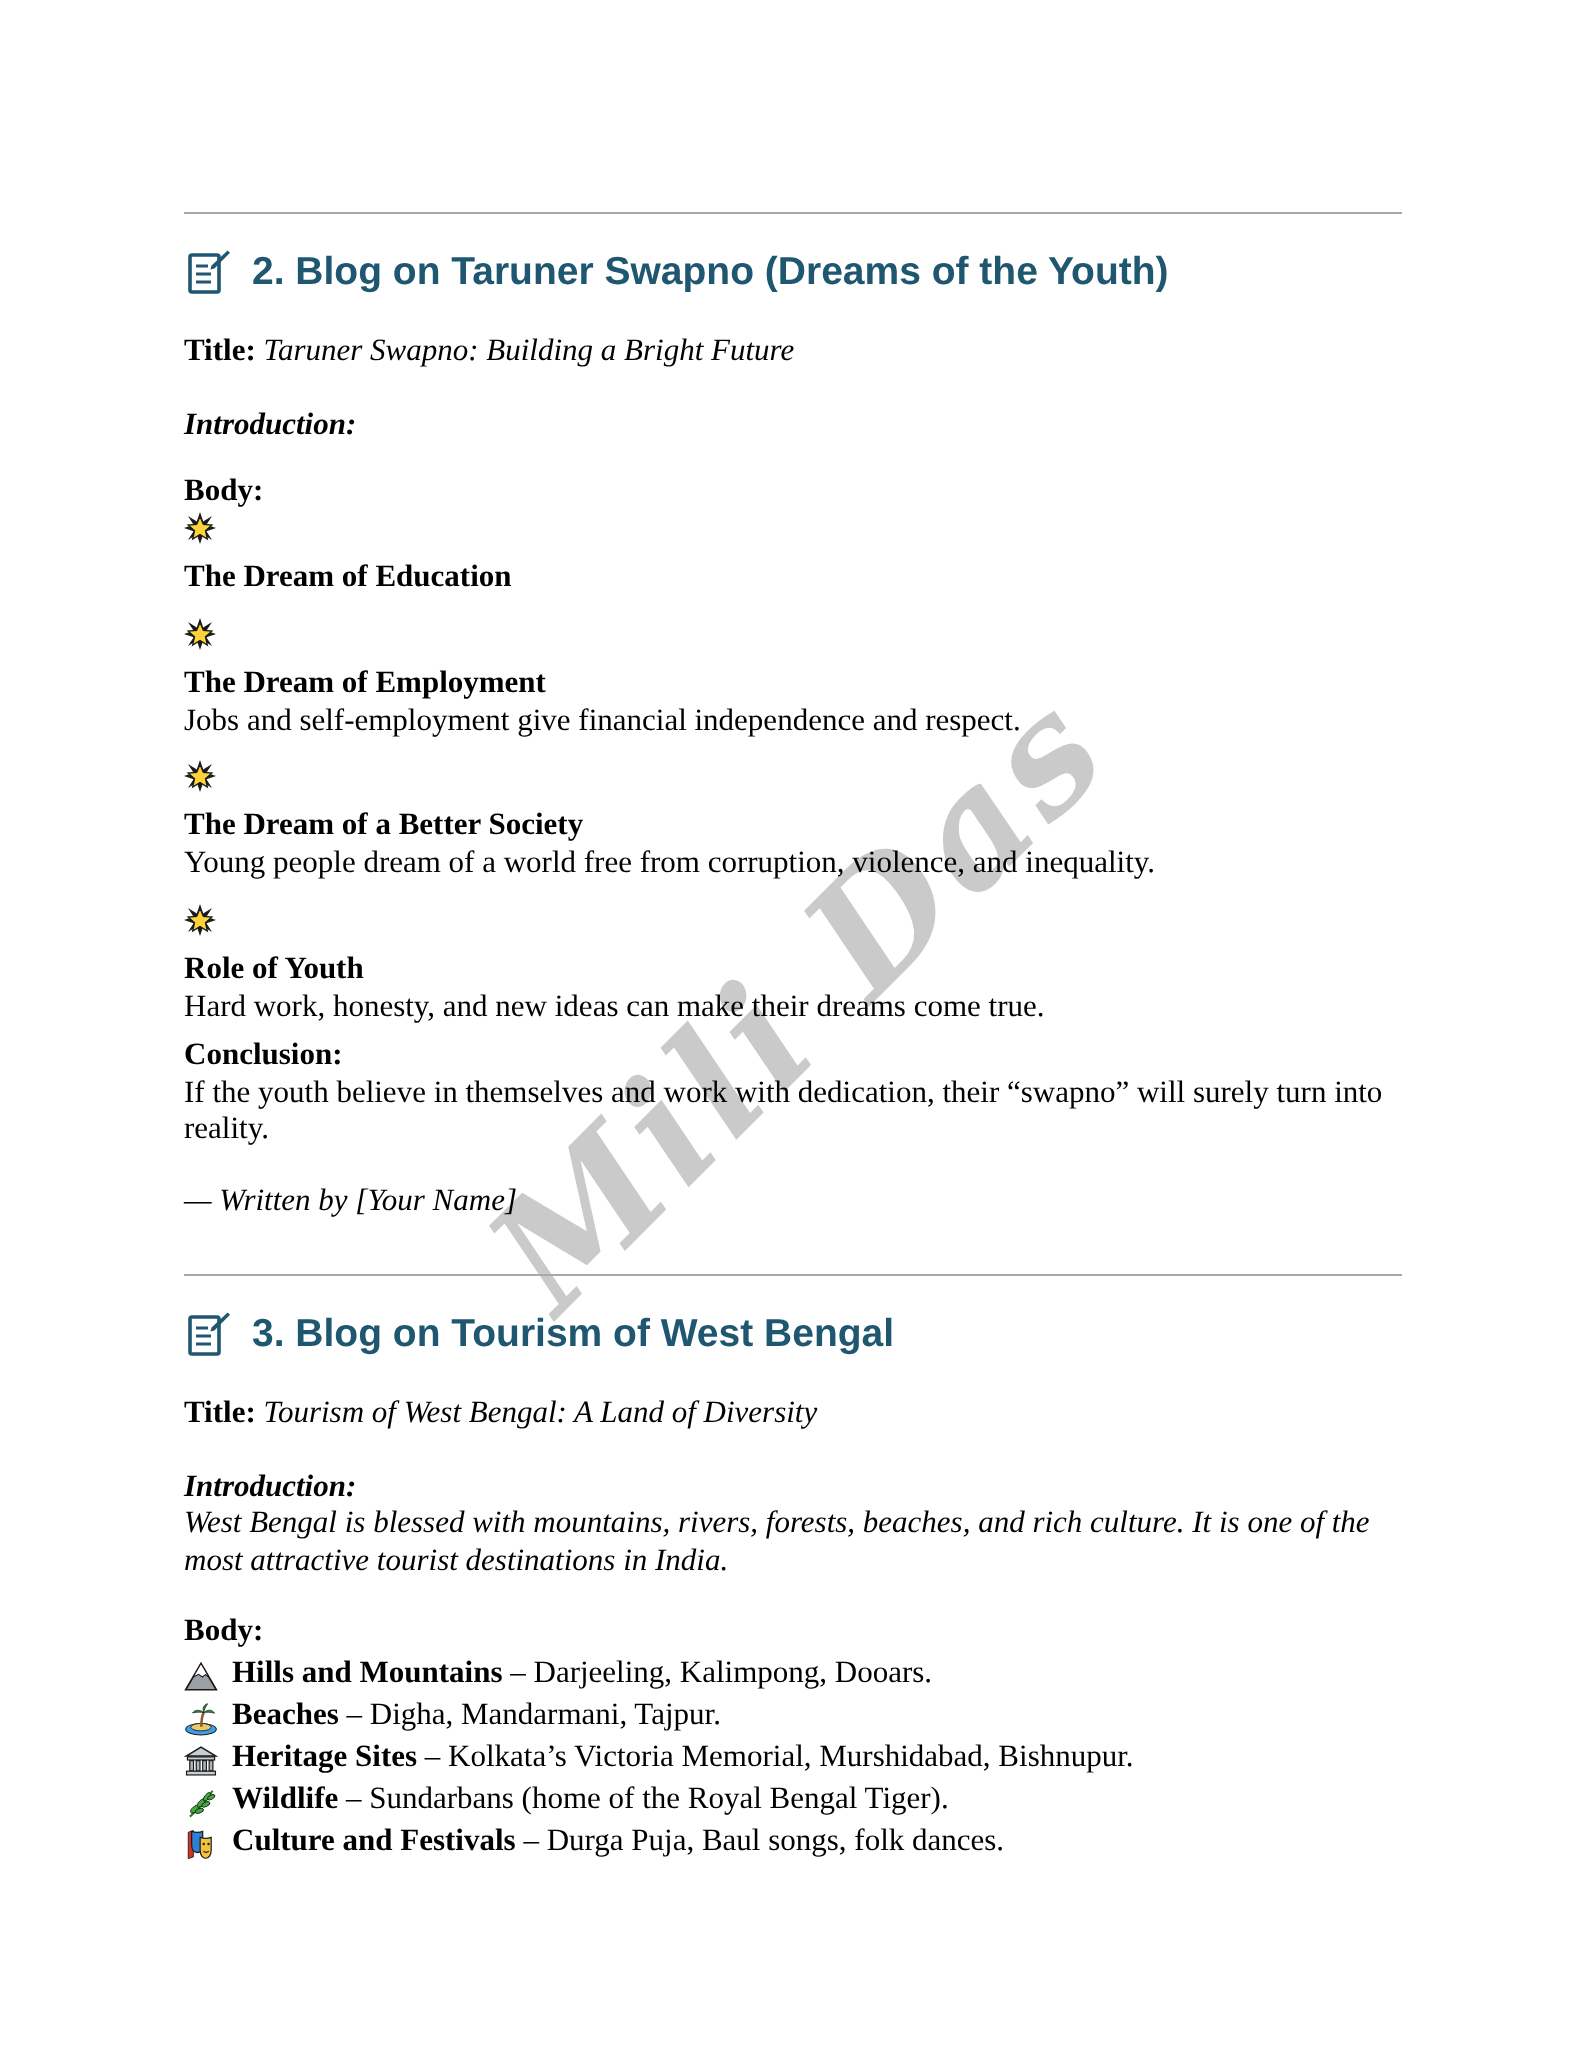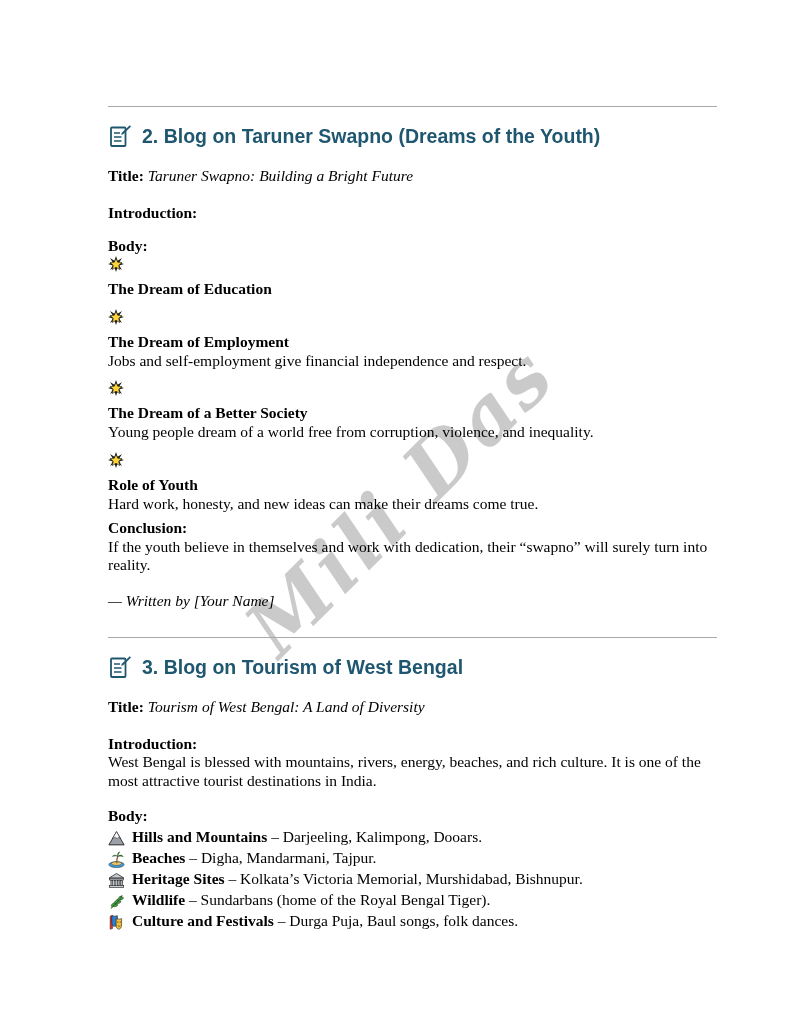--- a/index.html
+++ b/index.html
@@ -23,21 +23,21 @@
     font-weight:bold;
     font-size:78px;
     letter-spacing:4px;
     color:rgba(128,128,128,0.42);
     z-index:0;
     pointer-events:none;
     white-space:nowrap;
   }
   .content{
     position:absolute;
-    left:108px;top:0;
+    left:92px;top:0;
     width:609px;
     z-index:1;
   }
   .divider{height:1px;background:#a9a9a9;}
   .div1{margin-top:106px;}
   .div2{margin-top:27px;}
   .sec-heading{
     margin:15px 0 0 0;
     display:flex;align-items:center;gap:10px;
     font-family:"Liberation Sans", sans-serif;
@@ -45,21 +45,21 @@
     font-size:19.5px;
     line-height:28px;
     color:#1F5670;
   }
   .sec-heading svg{flex:0 0 auto;}
   .body-text{
     font-size:15.5px;
     line-height:18.5px;
   }
   .t17{margin-top:17px;}
-  .t18{margin-top:18px;}
+  .t18{margin-top:18px;font-style:italic;}
   .t15{margin-top:15px;}
   .t16{margin-top:6px;}
   .t19{margin-top:10px;}
   .bold{font-weight:bold;}
   .italic{font-style:italic;}
   .sub-head{
     display:flex;align-items:flex-start;gap:7px;
     font-weight:bold;
     font-size:15.5px;
     line-height:20px;
@@ -180,21 +180,21 @@
       <span>3. Blog on Tourism of West Bengal</span>
     </div>
 
     <div class="body-text t17">
       <span class="bold">Title:</span>
       <span class="italic">Tourism of West Bengal: A Land of Diversity</span>
     </div>
 
     <div class="body-text t18">
       <div class="bold">Introduction:</div>
-      <div>West Bengal is blessed with mountains, rivers, energy, beaches, and rich culture. It is one of the most attractive tourist destinations in India.</div>
+      <div>West Bengal is blessed with mountains, rivers, forests, beaches, and rich culture. It is one of the most attractive tourist destinations in India.</div>
     </div>
 
     <div class="body-text t17">
       <div class="bold">Body:</div>
 
       <div class="list-row">
         <span style="display:inline-flex;">
           <svg width="17" height="17" viewBox="0 0 20 20">
             <path d="M10 2 L19 17.5 H1 Z" fill="#9aa0a6" stroke="#1a1a1a" stroke-width="1"></path>
             <path d="M10 2 L14.6 10 L12.6 8.6 L10.8 10 L8.6 8.4 L5.4 10 Z" fill="#ffffff" stroke="#1a1a1a" stroke-width="0.6"></path>

